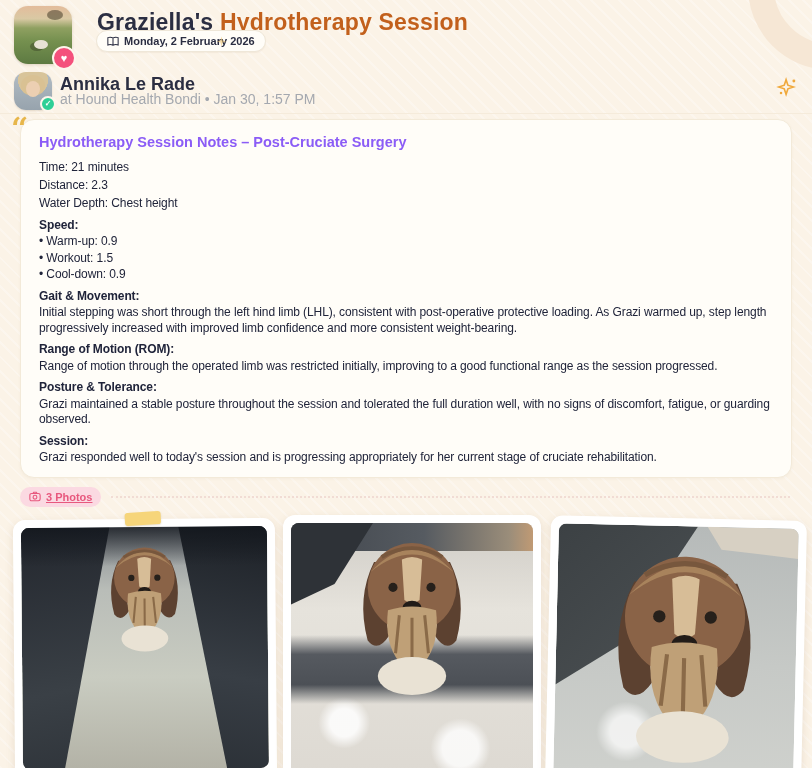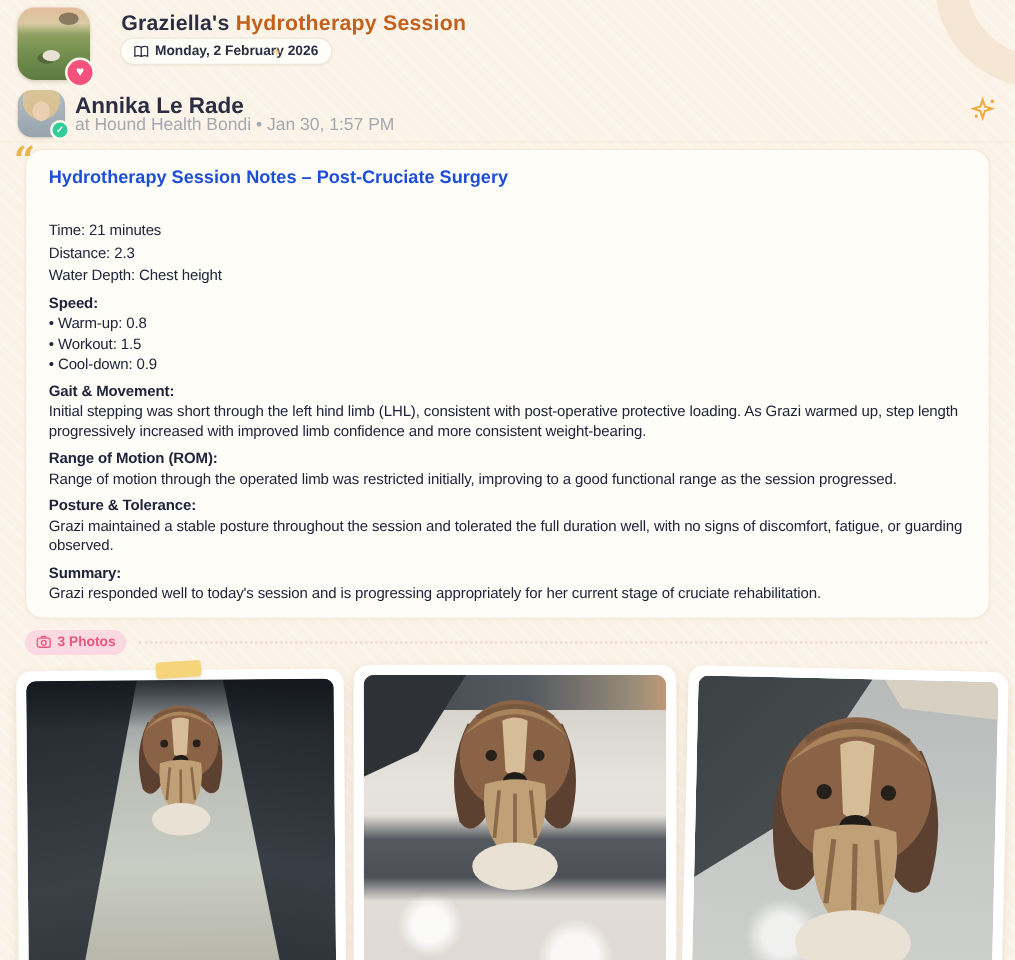--- a/index.html
+++ b/index.html
@@ -17,21 +17,21 @@
   .thumb { position:absolute; left:14px; top:6px; width:58px; height:58px; border-radius:14px;
     background:linear-gradient(180deg,#e3bc9b 0%,#d9c9a4 22%,#8fa061 38%,#75904f 60%,#5d7a42 100%);
     box-shadow:0 1px 3px rgba(140,110,70,.25); }
   .thumb .tree { position:absolute; left:33px; top:4px; width:16px; height:10px; border-radius:50%;
     background:rgba(70,60,40,.55); }
   .thumb .dogspot { position:absolute; left:20px; top:34px; width:14px; height:9px; border-radius:50%;
     background:#e7e2d4; box-shadow:-4px 2px 0 rgba(60,70,40,.5); }
   .heart-badge { position:absolute; left:52px; top:46px; width:24px; height:24px; border-radius:50%;
     background:#f4517c; border:2.5px solid #fdf6ec; display:flex; align-items:center; justify-content:center;
     color:#fff; font-size:11px; line-height:1; }
-  .title { position:absolute; left:97px; top:9px; font-size:17px; font-weight:bold;
+  .title { position:absolute; left:97px; top:9px; font-size:23px; font-weight:bold;
     letter-spacing:.2px; color:#2b2e42; }
   .title .hl { color:#c2601c; }
   .date-chip { position:absolute; left:96px; top:30px; height:22px; padding:0 10px;
     background:#fffdf8; border:1px solid #efe7d8; border-radius:12px;
     display:inline-flex; align-items:center; gap:5px; font-size:11px; font-weight:bold; color:#2b2e42;
     box-shadow:0 1px 1px rgba(160,130,90,.08); }
   .mini-sparkle { position:absolute; left:216px; top:36px; opacity:.55; }
   .avatar { position:absolute; left:14px; top:72px; width:38px; height:38px; border-radius:12px; overflow:hidden;
     background:radial-gradient(circle at 50% 38%, #e8c9ae 0 30%, transparent 31%),
                radial-gradient(circle at 50% 22%, #d8c49a 0 42%, transparent 43%),
@@ -48,31 +48,31 @@
   .author-meta { position:absolute; left:60px; top:91px; font-size:14px; color:#a4a8af; }
   .ai-sparkle { position:absolute; left:776px; top:76px; }
   .divider { position:absolute; left:0; top:113px; width:812px; border-top:1px solid #f5ebdb; }
   
   .main-col { position:absolute; left:20px; top:119px; width:772px; }
   .quote-mark { position:absolute; left:-9px; top:-8px; z-index:3; font-family:"DejaVu Serif", serif;
     font-size:30px; font-weight:bold; color:#e7b64a; letter-spacing:-2px; }
   .note-card { position:relative; background:#fffdf8; border:1px solid #f3ead9; border-radius:14px;
     padding:13px 18px 11px; box-shadow:0 1px 3px rgba(170,140,95,.07);
     font-size:12px; line-height:15.5px; letter-spacing:-.1px; color:#20243a; }
-  .note-card h2 { font-size:14.5px; line-height:18px; color:#1d4ed8; letter-spacing:0; margin-bottom:26px; }
+  .note-card h2 { font-size:14.5px; line-height:18px; color:#8b5cf6; letter-spacing:0; margin-bottom:9px; }
   .stat { margin-bottom:2.5px; }
   .sec { margin-top:6px; }
   .sec-h { font-weight:bold; margin-bottom:1px; }
   .bullets div::before { content:"•  "; }
   .bullets div { margin-bottom:1px; }
   b { font-weight:normal; }
   
   .photos-head { display:flex; align-items:center; gap:10px; margin-top:9px; }
   .photos-badge { display:inline-flex; align-items:center; gap:5px; height:20px; padding:0 9px;
-    background:#fbd9e2; border-radius:11px; color:#e8587e; font-size:11px; font-weight:bold; }
+    background:#fbd9e2; border-radius:11px; color:#e8587e; font-size:11px; font-weight:bold;text-decoration:underline; }
   .dotline { flex:1; border-top:2px dotted #f1dcd4; margin-right:2px; }
   .photo-row { display:flex; gap:7px; margin:8px 0 0 -6px; width:790px; }
   .photo-card { position:relative; background:#fff; border-radius:12px; padding:8px;
     box-shadow:0 3px 8px rgba(150,115,75,.18); }
   .photo-card.p1 { width:264px; transform:rotate(-.5deg); margin-top:4px; }
   .photo-card.p2 { width:260px; margin-top:0; }
   .photo-card.p3 { width:258px; transform:rotate(1.3deg); margin-top:3px; }
   .scene { position:relative; border-radius:8px; overflow:hidden; }
   .p1 .scene { height:242px; background:linear-gradient(180deg,#858a90 0%,#b9bdb8 26%,#c9ccc1 62%,#b3b2a6 100%); }
   .p2 .scene { height:256px; background:
@@ -172,21 +172,21 @@
     <div class="note-card">
       <h2>Hydrotherapy Session Notes – Post-Cruciate Surgery</h2>
 
       <div class="stat"><b>Time:</b> <span>21 minutes</span></div>
       <div class="stat"><b>Distance:</b> <span>2.3</span></div>
       <div class="stat"><b>Water Depth:</b> <span>Chest height</span></div>
 
       <div class="sec">
         <div class="sec-h">Speed:</div>
         <div class="bullets">
-          <div>Warm-up: 0.8</div>
+          <div>Warm-up: 0.9</div>
           <div>Workout: 1.5</div>
           <div>Cool-down: 0.9</div>
         </div>
       </div>
 
       <div class="sec">
         <div class="sec-h">Gait &amp; Movement:</div>
         <div><span>Initial stepping was short through the </span><b>left hind limb (LHL)</b><span>, consistent with post-operative protective loading. As Grazi warmed up, step length progressively increased with improved limb confidence and more consistent weight-bearing.</span></div>
       </div>
 
@@ -194,21 +194,21 @@
         <div class="sec-h">Range of Motion (ROM):</div>
         <div><span>Range of motion through the operated limb was </span><b>restricted initially</b><span>, improving to a </span><b>good functional range</b><span> as the session progressed.</span></div>
       </div>
 
       <div class="sec">
         <div class="sec-h">Posture &amp; Tolerance:</div>
         <div>Grazi maintained a stable posture throughout the session and tolerated the full duration well, with no signs of discomfort, fatigue, or guarding observed.</div>
       </div>
 
       <div class="sec">
-        <div class="sec-h">Summary:</div>
+        <div class="sec-h">Session:</div>
         <div>Grazi responded well to today's session and is progressing appropriately for her current stage of cruciate rehabilitation.</div>
       </div>
     </div>
 
     <div class="photos-head">
       <div class="photos-badge">
         <svg class="icon-svg" width="12" height="11" viewBox="0 0 14 12">
           <rect x="1" y="2.5" width="12" height="8.5" rx="2" fill="none" stroke="#e8587e" stroke-width="1.3"></rect>
           <path d="M4.5 2.5 L5.5 1 L8.5 1 L9.5 2.5" fill="none" stroke="#e8587e" stroke-width="1.3"></path>
           <circle cx="7" cy="6.8" r="2.2" fill="none" stroke="#e8587e" stroke-width="1.3"></circle>

